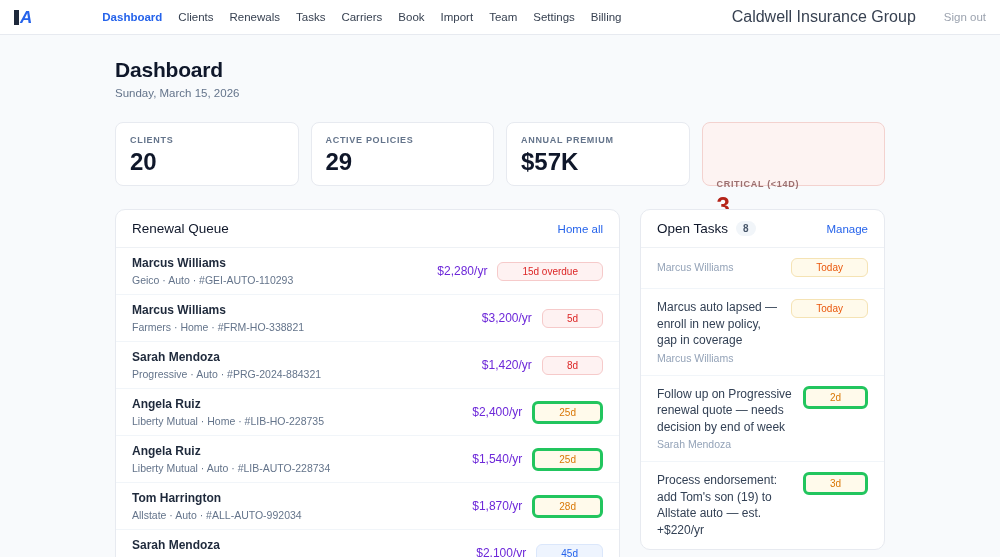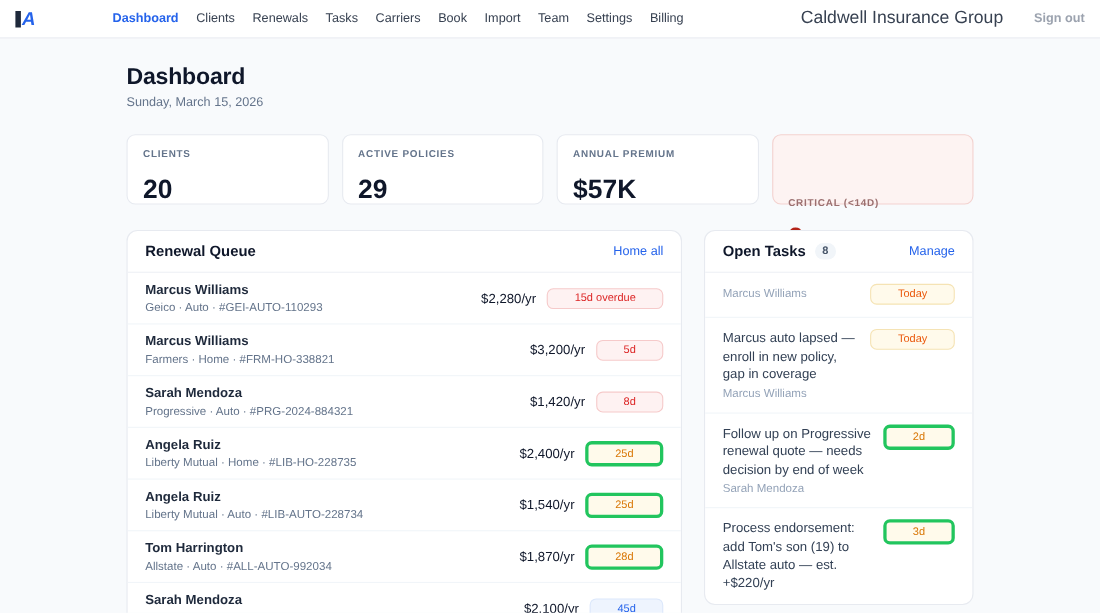--- a/index.html
+++ b/index.html
@@ -20,70 +20,70 @@
     padding: 0 14px;
   }
   .logo { display: flex; align-items: flex-end; gap: 1px; cursor: pointer; }
   .logo-bar { width: 5px; height: 15px; background: #1e293b; display: inline-block; }
   .logo-letter { color: #2563eb; font-weight: 700; font-style: italic; font-size: 17px; line-height: 15px; }
   .nav-items { display: flex; gap: 16px; margin-left: 70px; }
   .nav-item { font-size: 11.5px; color: #374151; text-decoration: none; cursor: pointer; }
   .nav-item.active { color: #2563eb; font-weight: 600; }
   .nav-spacer { flex: 1; }
   .org-name { font-size: 16px; color: #374151; margin-right: 28px; }
-  .signout { font-size: 11.5px; color: #9ca3af; cursor: pointer; font-weight: bold; }
+  .signout { font-size: 11.5px; color: #9ca3af; cursor: pointer; }
 
   
   .container { width: 770px; margin: 0 auto; padding-top: 23px; }
   .page-title { font-size: 21px; font-weight: 700; color: #0f172a; letter-spacing: -0.2px; }
   .page-date { font-size: 11.5px; color: #64748b; margin-top: 5px; }
 
   
   .stats { display: grid; grid-template-columns: repeat(4, 1fr); gap: 12px; margin-top: 23px; }
   .stat-card {
     background: #ffffff;
     border: 1px solid #e7eaf0;
     border-radius: 8px;
     padding: 12px 14px;
     height: 64px;
   }
   .stat-label { font-size: 9px; font-weight: 600; letter-spacing: 0.7px; color: #64748b; }
-  .stat-value { font-size: 24px; font-weight: 700; color: #0f172a; margin-top: 14px; }
+  .stat-value { font-size: 24px; font-weight: 700; color: #0f172a; margin-top: 3px; }
   .stat-card.critical { background: #fdf3f2; border-color: #f3d2cf; }
   .stat-card.critical .stat-label { color: #9b7070; margin-top: 44px; }
   .stat-card.critical .stat-value { color: #b42318; }
 
   
   .columns { display: grid; grid-template-columns: 505px 245px; gap: 20px; margin-top: 23px; align-items: start; }
   .panel { background: #ffffff; border: 1px solid #e7eaf0; border-radius: 10px; overflow: hidden; }
   .panel-header {
     display: flex; align-items: center;
     padding: 11px 16px;
     border-bottom: 1px solid #eef1f5;
   }
-  .panel-title { font-size: 13.5px; font-weight: 700; color: #0f172a; }
+  .panel-title { font-size: 13.5px; font-weight: 400; color: #0f172a; }
   .panel-link { font-size: 11.5px; color: #2563eb; margin-left: auto; text-decoration: none; cursor: pointer; }
   .count-pill {
     font-size: 10px; font-weight: 600; color: #475569;
     background: #f1f5f9; border-radius: 999px;
     padding: 2px 7px; margin-left: 8px;
   }
 
   
   .renewal-row {
     display: flex; align-items: center; justify-content: space-between;
     padding: 8px 16px;
     border-bottom: 1px solid #f1f5f9;
     cursor: pointer;
   }
   .renewal-row:last-child { border-bottom: none; }
   .r-name { font-size: 12px; font-weight: 700; color: #1e293b; line-height: 15px; }
   .r-detail { font-size: 10.5px; color: #64748b; margin-top: 3px; line-height: 12px; }
   .r-right { display: flex; align-items: center; gap: 10px; }
-  .r-premium { font-size: 12px; color: #0f172a; }
+  .r-premium { font-size: 12px; color: #6d28d9; }
 
   
   .badge {
     font-size: 10px; font-weight: 400;
     padding: 3px 24px; border-radius: 6px;
     white-space: nowrap; text-align: right; min-width: 17px;
   }
   .badge.red    { color: #dc2626; background: #fef2f2; border: 1px solid #f6caca; }
   .badge.amber  { color: #d97706; background: #fffaeb; border: 3px solid #22c55e; }
   .badge.blue   { color: #2563eb; background: #eef4fe; border: 1px solid #dbe7fb; }

